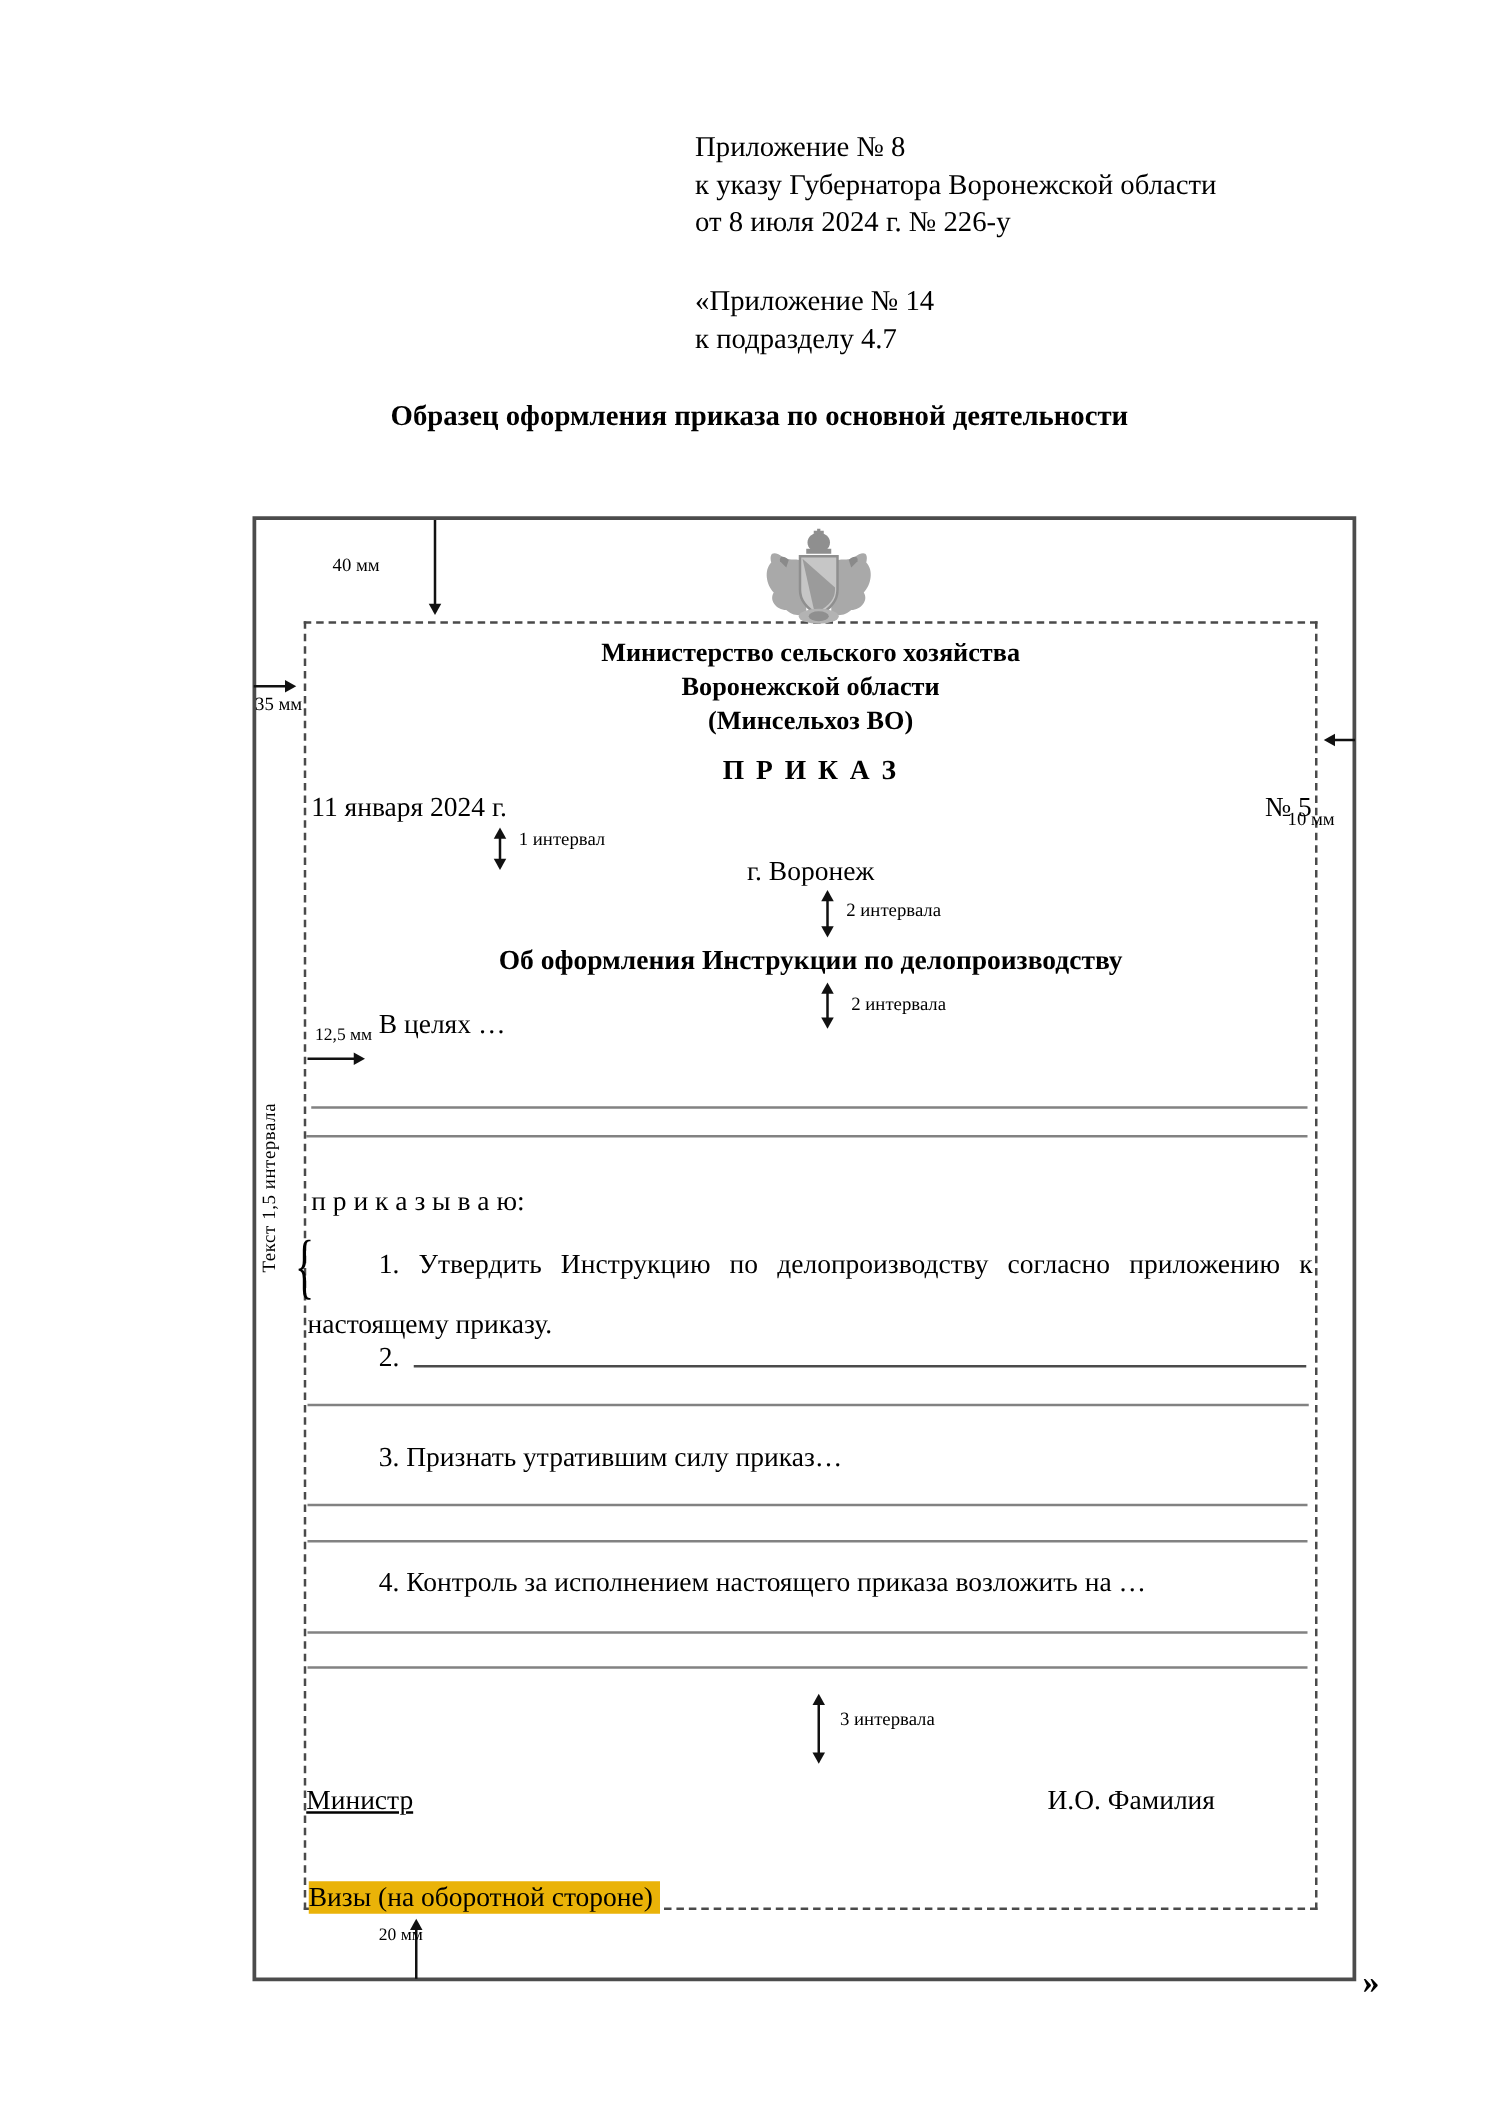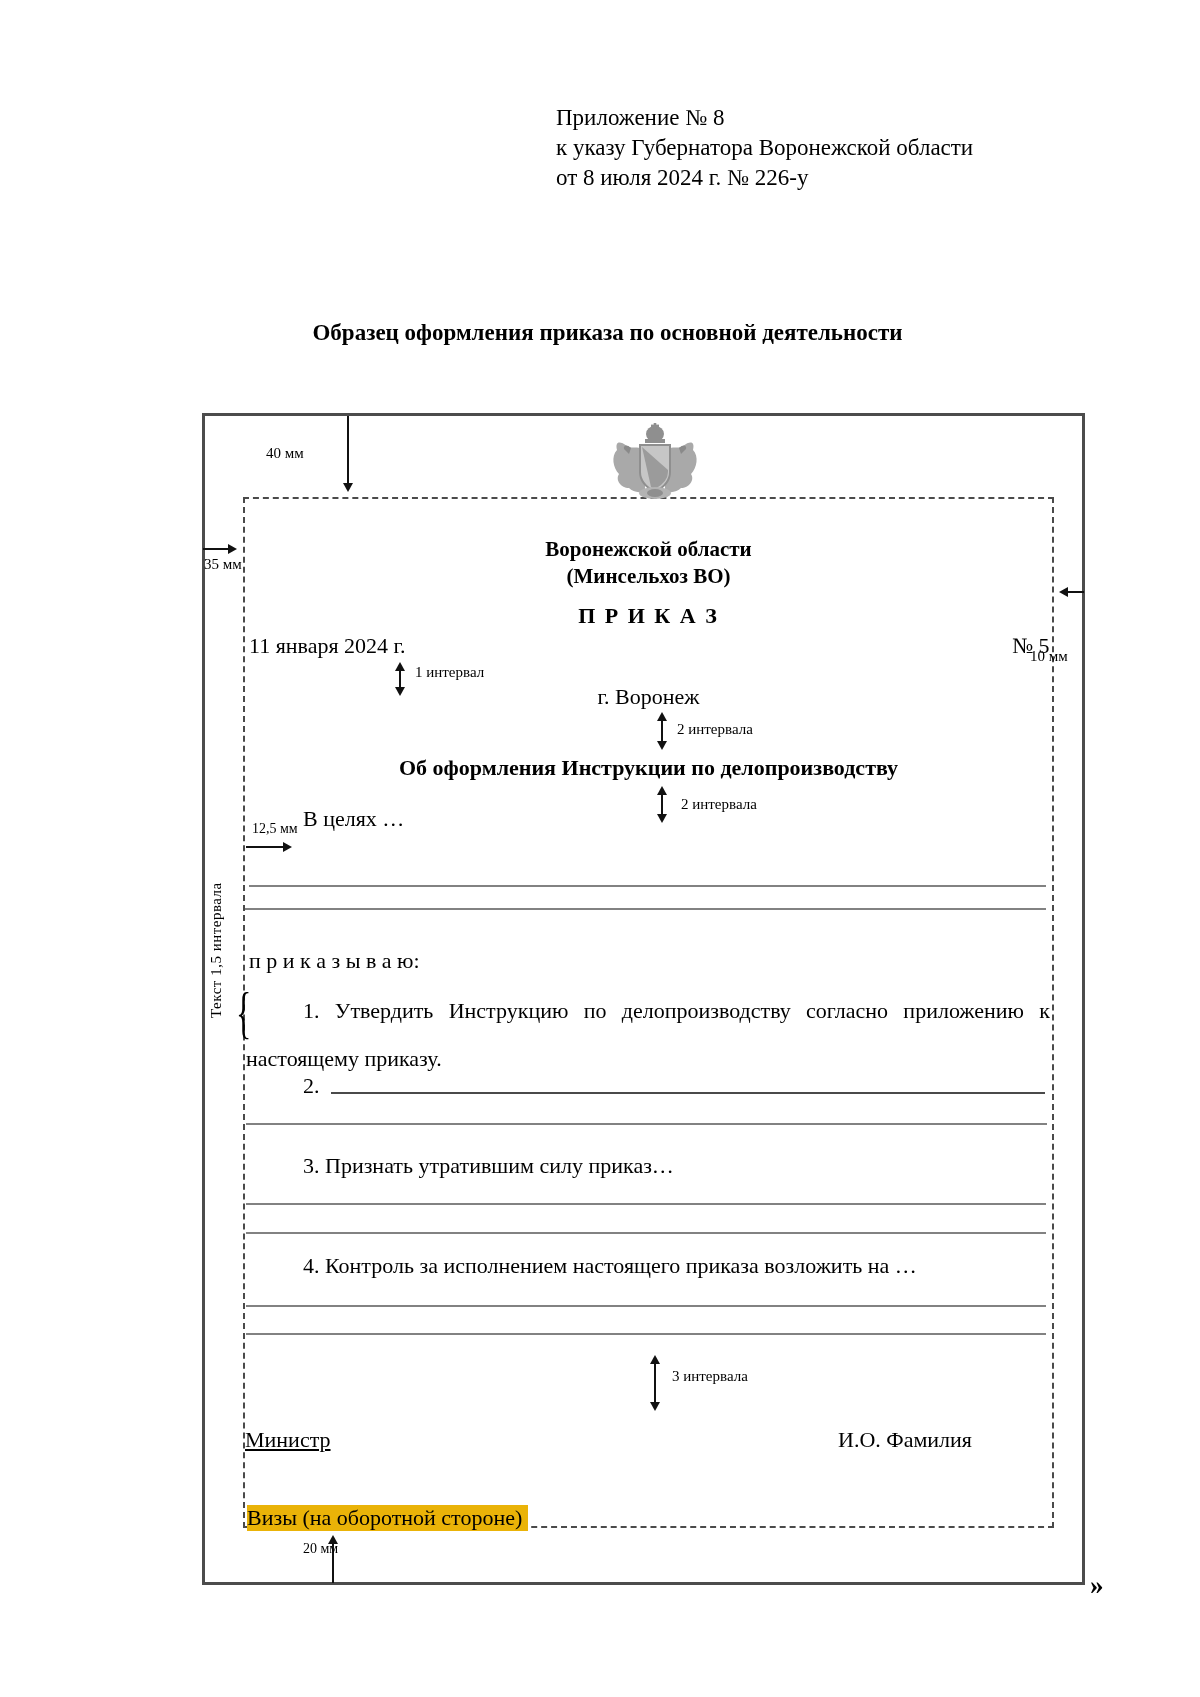--- a/index.html
+++ b/index.html
@@ -52,20 +52,24 @@
 </head>
 <body>
 
 <div class="page">
 
   <div class="abs t23" style="left:556px; top:103px;">
     <div>Приложение № 8</div>
     <div>к указу Губернатора Воронежской области</div>
     <div>от 8 июля 2024 г. № 226-у</div>
   </div>
+  <div class="abs t23" style="left:556px; top:226px;">
+    <div>«Приложение № 14</div>
+    <div>к подразделу 4.7</div>
+  </div>
 
   <div class="abs t23 bold center" style="left:0; top:318px; width:1215px;">Образец оформления приказа по основной деятельности</div>
 
   <div class="abs outer-box"></div>
 
   <div class="abs dashed-box"></div>
 
   <div class="abs" style="left:607px; top:422px; width:96px; height:78px; z-index:2;">
     <svg width="96" height="78" viewBox="0 0 96 78">
 
@@ -89,20 +93,21 @@
 
   <div class="line-v head-down" style="left:347px; top:416px; height:72px;"></div>
   <div class="abs small" style="left:266px; top:445px;">40 мм</div>
 
   <div class="line-h head-right" style="left:203px; top:548px; width:30px;"></div>
   <div class="abs small" style="left:204px; top:556px;">35 мм</div>
 
   <div class="line-h head-left" style="left:1063px; top:591px; width:21px;"></div>
   <div class="abs small" style="left:1030px; top:600px;margin-top:48px;">10 мм</div>
 
+  <div class="abs t21b center" style="left:243px; top:509px; width:811px;">Министерство сельского хозяйства</div>
   <div class="abs t21b center" style="left:243px; top:536px; width:811px;">Воронежской области</div>
   <div class="abs t22 bold center" style="left:243px; top:603px; width:811px; letter-spacing:2px;">П Р И К А З</div>
 
   <div class="abs t21b center" style="left:243px; top:563px; width:811px;">(Минсельхоз ВО)</div>
 
   <div class="abs t22" style="left:249px; top:633px;">11 января 2024 г.</div>
   <div class="abs t22" style="left:1012px; top:633px;">№ 5</div>
 
   <div class="line-v head-up head-down" style="left:399px; top:666px; height:26px;"></div>
   <div class="abs small" style="left:415px; top:664px;">1 интервал</div>

